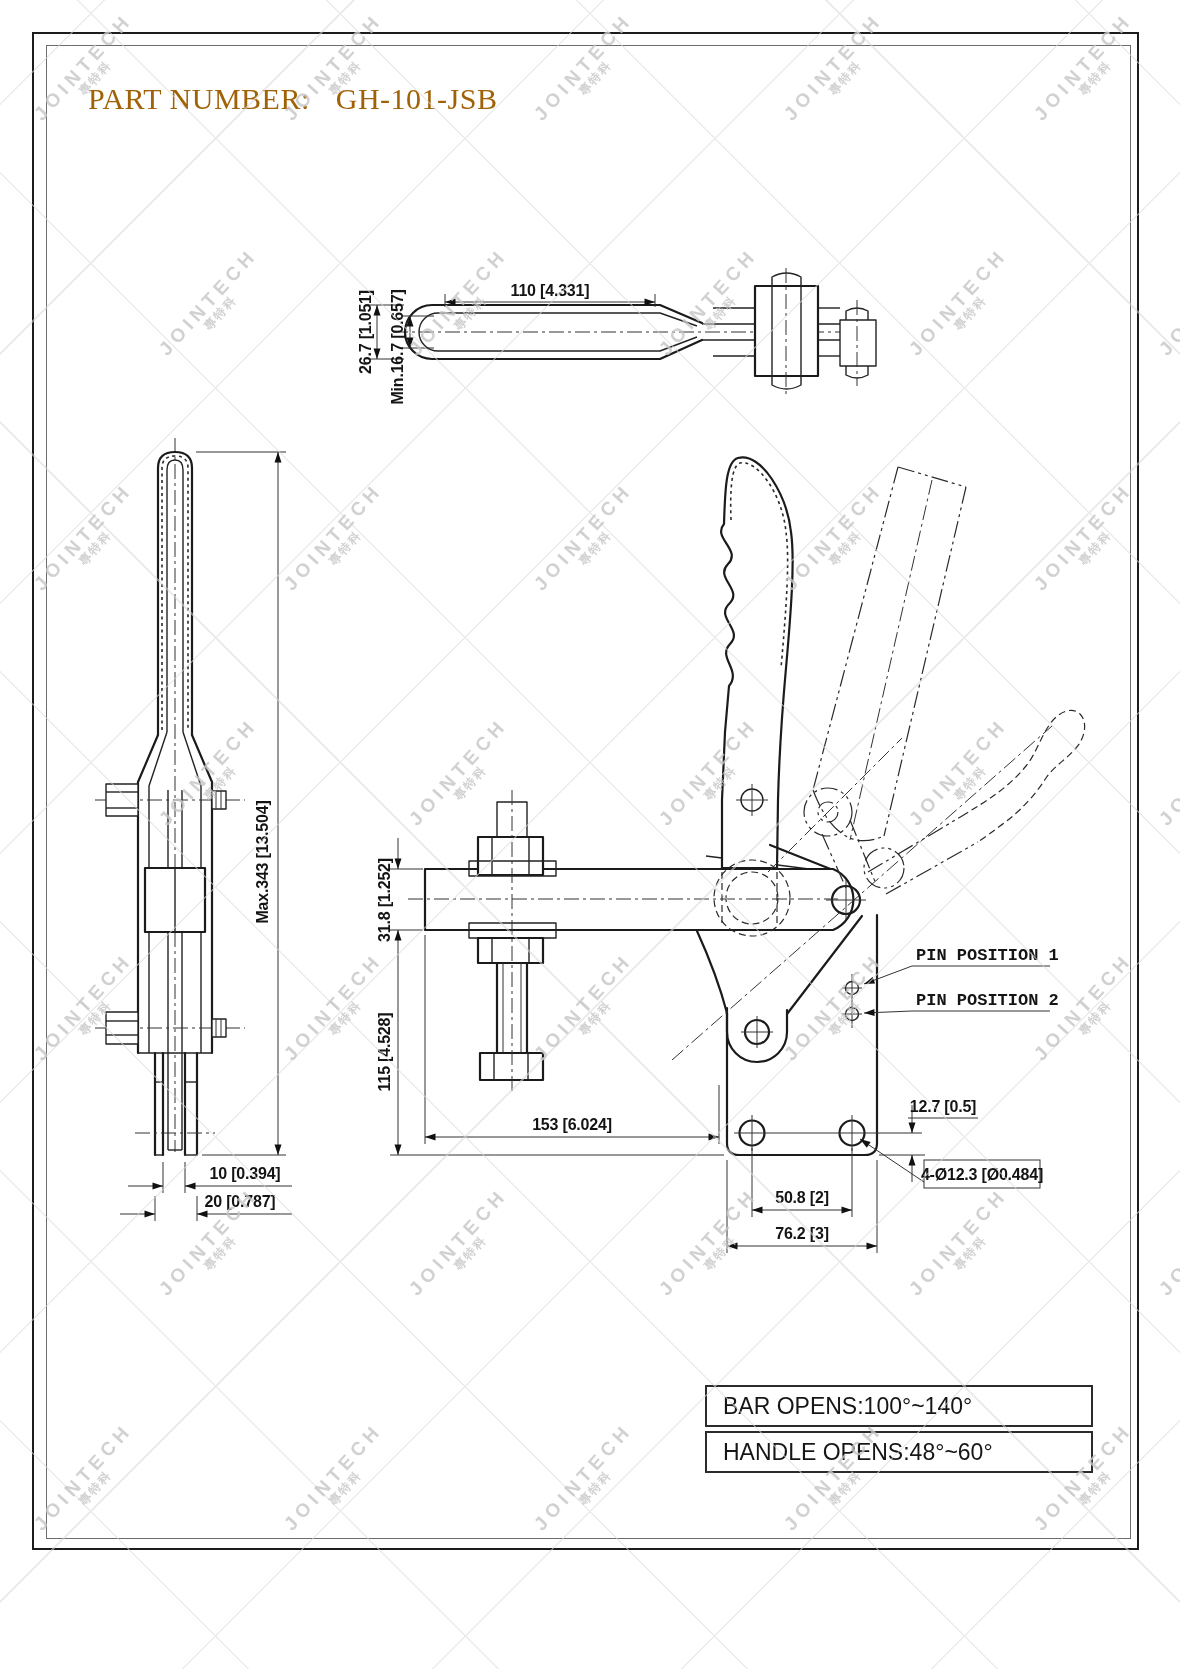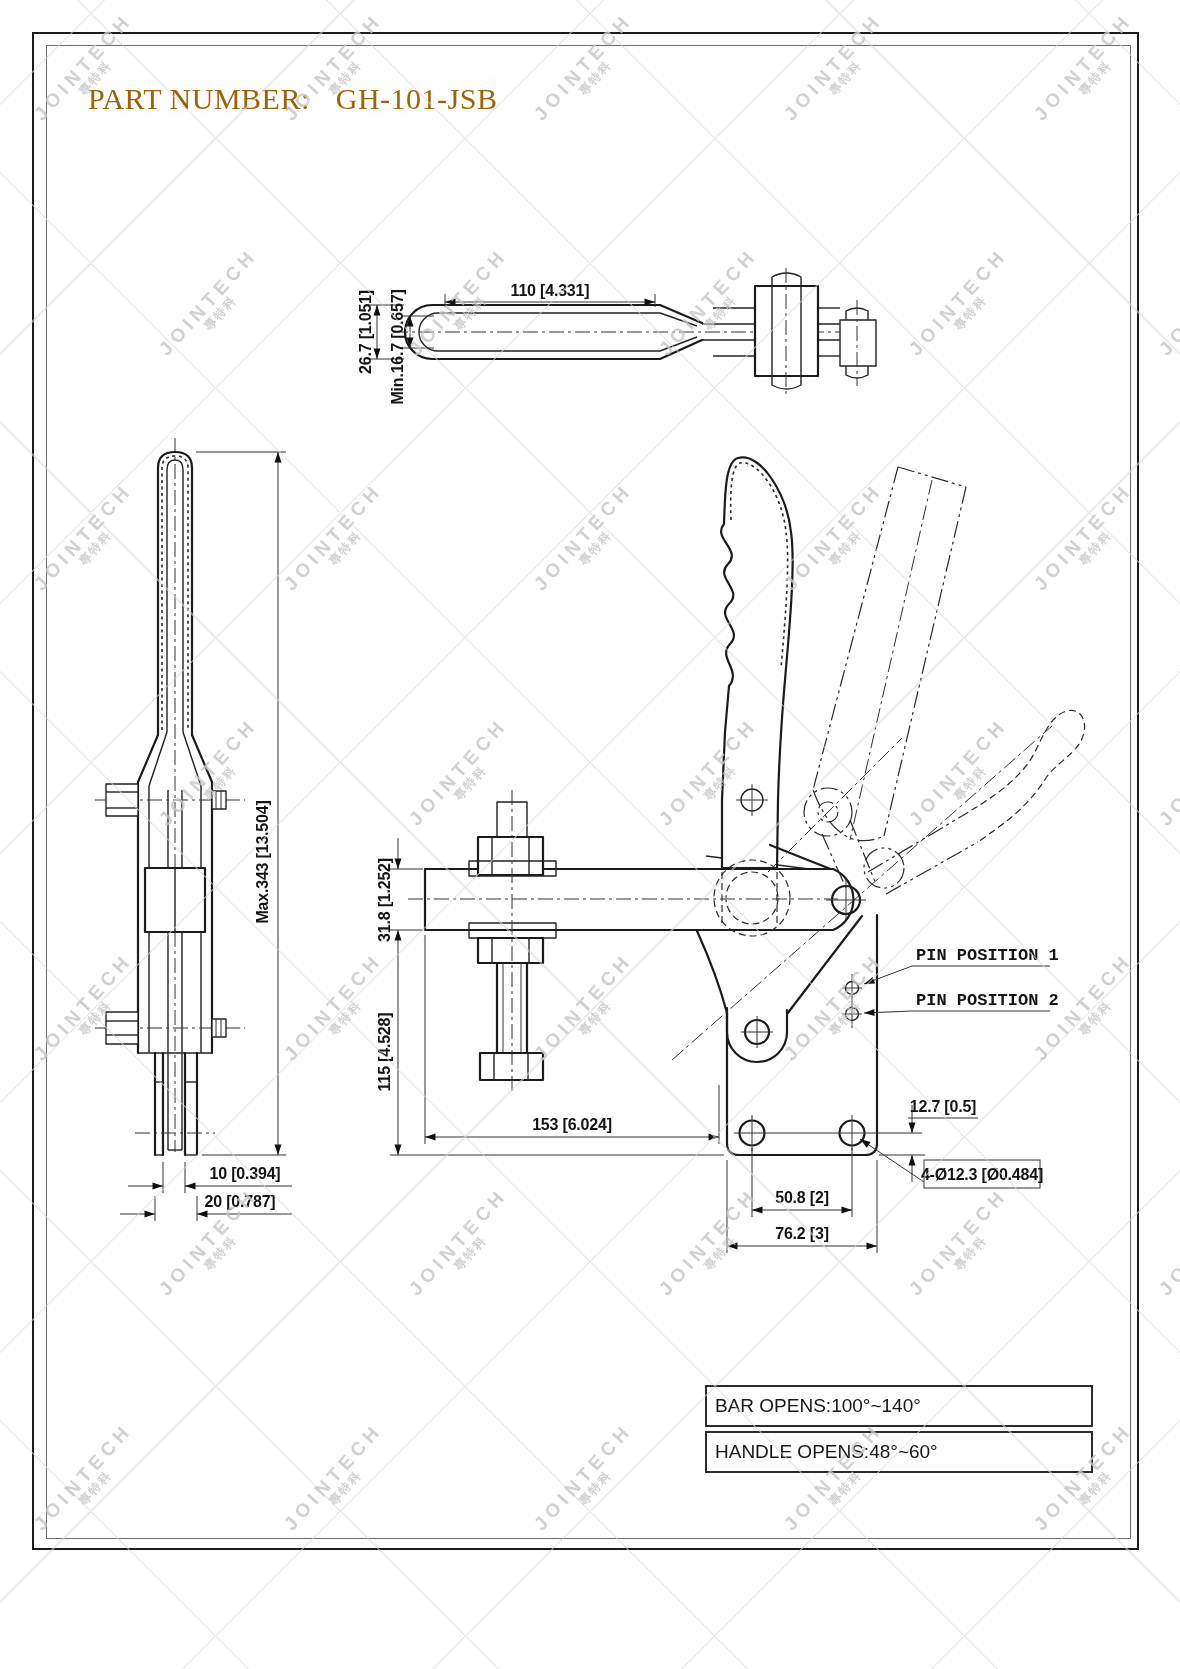--- a/index.html
+++ b/index.html
@@ -10,22 +10,22 @@
   .frame-inner{position:absolute;left:46px;top:45px;width:1083px;height:1492px;
        border:1px solid #6d6d6d;}
   .title{position:absolute;left:88px;top:82px;
        font-family:"Liberation Serif","DejaVu Serif",serif;
        font-size:30px;color:#a16207;letter-spacing:.5px;white-space:nowrap;}
   .title .val{margin-left:26px;}
   .drawing-svg{position:absolute;left:0;top:0;}
   
   .spec-table{position:absolute;left:705px;top:1385px;width:388px;}
   .spec-row{box-sizing:border-box;width:100%;height:42px;border:2px solid #2b2b2b;
-       margin-bottom:4px;display:flex;align-items:center;padding-left:8px;
-       font-size:19px;color:#161616;background:transparent;white-space:nowrap;}
+       margin-bottom:4px;display:flex;align-items:center;padding-left:16px;
+       font-size:23px;color:#161616;background:transparent;white-space:nowrap;}
   
   .xgrid{position:absolute;left:0;top:0;width:1180px;height:1669px;pointer-events:none;
      background-image:
        repeating-linear-gradient(45deg, transparent 0, transparent 175px, #dadada 175px, #dadada 176.5px),
        repeating-linear-gradient(-45deg, transparent 0, transparent 175px, #dadada 175px, #dadada 176.5px);
      opacity:.5;}
   .wm-layer{position:absolute;left:0;top:0;width:1180px;height:1669px;pointer-events:none;}
   .wm{position:absolute;color:#c6c6c6;font-weight:bold;font-size:19px;letter-spacing:5px;
       transform:rotate(-48deg);opacity:.8;text-align:center;line-height:1.05;white-space:nowrap;}
   .wm .cn{display:block;font-size:12px;letter-spacing:2px;}

